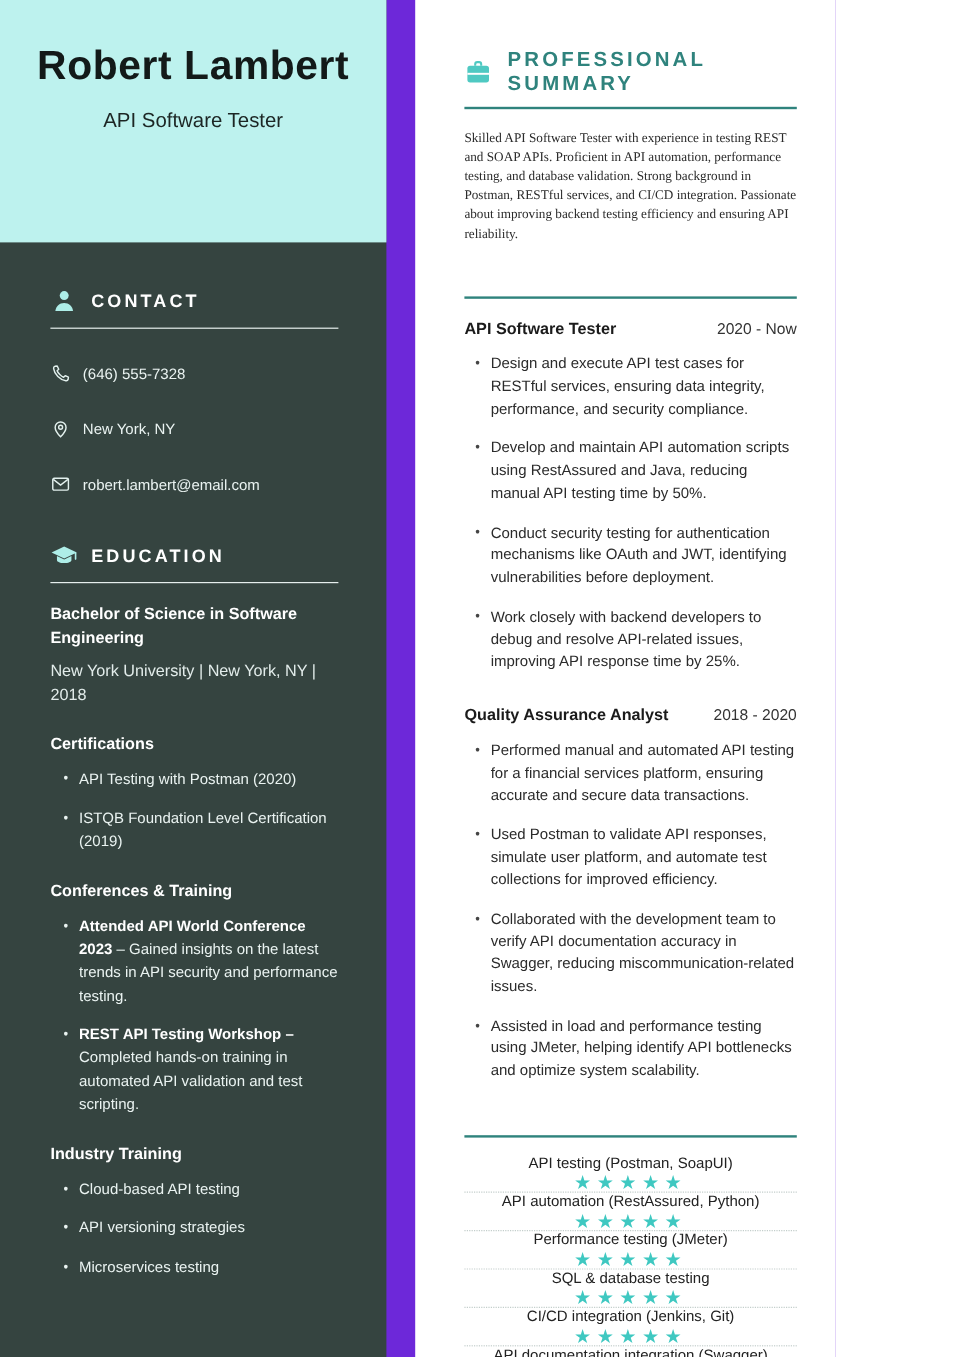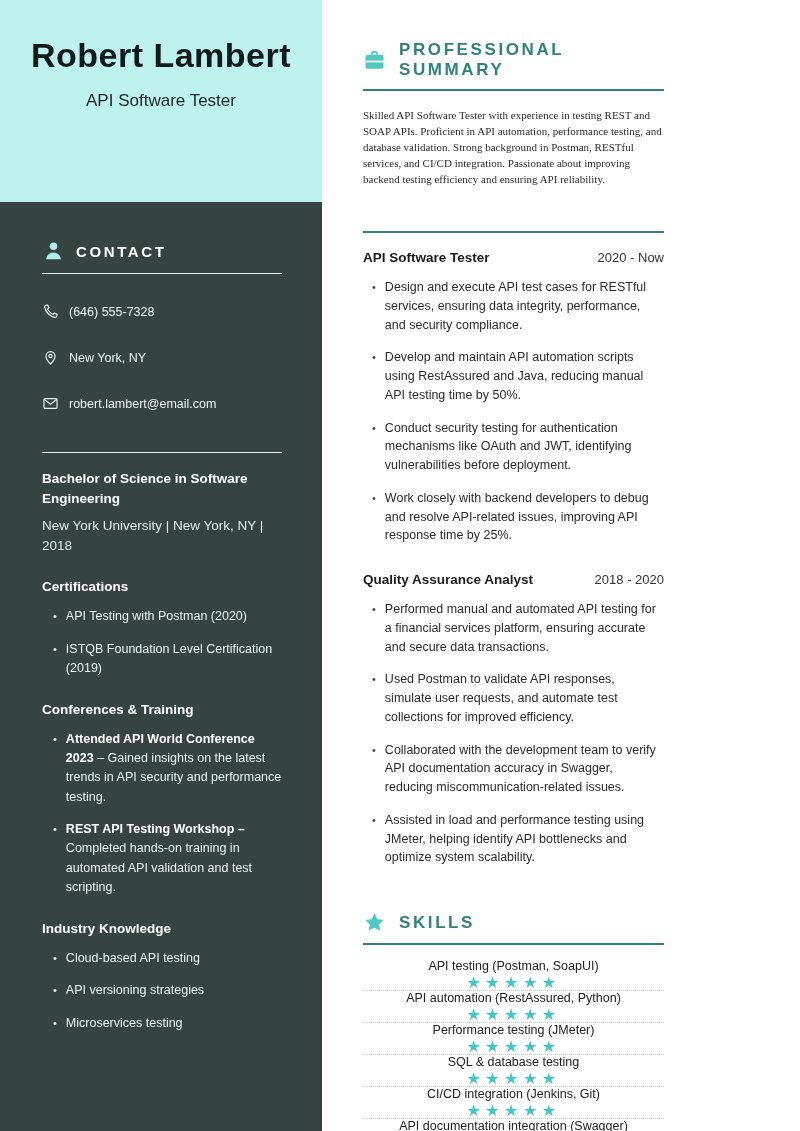--- a/index.html
+++ b/index.html
@@ -7,21 +7,21 @@
     --header-bg:#BDF2EE;
     --accent-dark:#2F837D;
     --accent-light:#4FC9C2;
     --star:#3FC8C1;
     --mint:#AEEEE8;
     --side-text:#EAF3F1;
   }
   *{margin:0;padding:0;box-sizing:border-box;}
   html,body{background:#fff;}
   body{font-family:"Liberation Sans",sans-serif;}
-  .page{width:696px;height:1131px;display:flex;background:#14b8a6;overflow:hidden;}
+  .page{width:696px;height:1131px;display:flex;background:#6d28d9;overflow:hidden;gap:24px;}
 
   
   .sidebar{width:322px;flex:0 0 322px;background:var(--sidebar-bg);color:var(--side-text);display:flex;flex-direction:column;}
   .name-card{background:var(--header-bg);height:202px;flex:0 0 202px;text-align:center;padding-top:32px;color:#15201e;}
   .name-card h1{font-size:34px;line-height:1.36;font-weight:bold;letter-spacing:.5px;margin:0 28px;color:#131a19;}
   .head-title{font-size:17px;margin-top:13px;color:#1c2624;}
 
   .side-content{padding:38px 40px 0 42px;}
   .side-section{margin-bottom:40px;}
   .side-heading{display:flex;align-items:center;gap:11px;color:#ffffff;font-weight:bold;font-size:15px;letter-spacing:2.6px;}
@@ -113,20 +113,30 @@
                   <rect x="2.8" y="5" width="18.4" height="14" rx="1.6"></rect>
                   <path d="M3.4 6.3 12 13l8.6-6.7"></path>
                 </svg>
               </span>
               <span>robert.lambert@email.com</span>
             </div>
           </div>
       </section>
 
       <section class="side-section">
+        <div class="side-heading">
+          <span class="icon">
+              <svg viewBox="0 0 24 24" fill="currentColor">
+                <path d="M12 3.6 23 8.8 12 14 1 8.8z"></path>
+                <path d="M5.7 11.9v3.6c0 1.4 2.9 2.5 6.3 2.5s6.3-1.1 6.3-2.5v-3.6L12 14.9z"></path>
+                <rect x="21.2" y="8.8" width="1.4" height="6.4" rx="0.7"></rect>
+              </svg>
+            </span>
+          <span>EDUCATION</span>
+        </div>
         <div class="side-rule"></div>
         <div class="degree">Bachelor of Science in Software Engineering</div>
         <div class="school">New York University | New York, NY | 2018</div>
         <div id="edu-subsections">
             <div class="subsection-title">Certifications</div>
             <div class="side-bullet">
               <span class="dot">•</span>
               <span>API Testing with Postman (2020)</span>
             </div>
             <div class="side-bullet">
@@ -135,21 +145,21 @@
             </div>
             <div class="subsection-title">Conferences &amp; Training</div>
             <div class="side-bullet">
               <span class="dot">•</span>
               <span><b>Attended API World Conference 2023</b> – Gained insights on the latest trends in API security and performance testing.</span>
             </div>
             <div class="side-bullet">
               <span class="dot">•</span>
               <span><b>REST API Testing Workshop –</b> Completed hands-on training in automated API validation and test scripting.</span>
             </div>
-            <div class="subsection-title">Industry Knowledge</div>
+            <div class="subsection-title">Industry Training</div>
             <div class="side-bullet">
               <span class="dot">•</span>
               <span>Cloud-based API testing</span>
             </div>
             <div class="side-bullet">
               <span class="dot">•</span>
               <span>API versioning strategies</span>
             </div>
             <div class="side-bullet">
               <span class="dot">•</span>
@@ -210,44 +220,36 @@
               <span class="job-title-text">Quality Assurance Analyst</span>
               <span class="job-dates">2018 - 2020</span>
             </div>
             <div class="job-bullets">
               <div class="jbullet">
                 <span class="dot">•</span>
                 <span>Performed manual and automated API testing for a financial services platform, ensuring accurate and secure data transactions.</span>
               </div>
               <div class="jbullet">
                 <span class="dot">•</span>
-                <span>Used Postman to validate API responses, simulate user requests, and automate test collections for improved efficiency.</span>
+                <span>Used Postman to validate API responses, simulate user platform, and automate test collections for improved efficiency.</span>
               </div>
               <div class="jbullet">
                 <span class="dot">•</span>
                 <span>Collaborated with the development team to verify API documentation accuracy in Swagger, reducing miscommunication-related issues.</span>
               </div>
               <div class="jbullet">
                 <span class="dot">•</span>
                 <span>Assisted in load and performance testing using JMeter, helping identify API bottlenecks and optimize system scalability.</span>
               </div>
             </div>
           </div>
         </div>
     </section>
 
     <section class="main-section">
-      <div class="main-heading">
-        <span class="icon">
-            <svg viewBox="0 0 24 24" fill="currentColor">
-              <path d="M12 2.4l3 6.1 6.7.9-4.9 4.7 1.2 6.6L12 17.6l-6 3.1 1.2-6.6L2.3 9.4l6.7-.9z"></path>
-            </svg>
-          </span>
-        <span>SKILLS</span>
-      </div>
       <div class="main-rule"></div>
       <div class="skills-table" id="skills-rows">
           <div class="skill-row">
             <span>API testing (Postman, SoapUI)</span>
             <span class="skill-stars">★★★★★</span>
           </div>
           <div class="skill-row">
             <span>API automation (RestAssured, Python)</span>
             <span class="skill-stars">★★★★★</span>
           </div>

